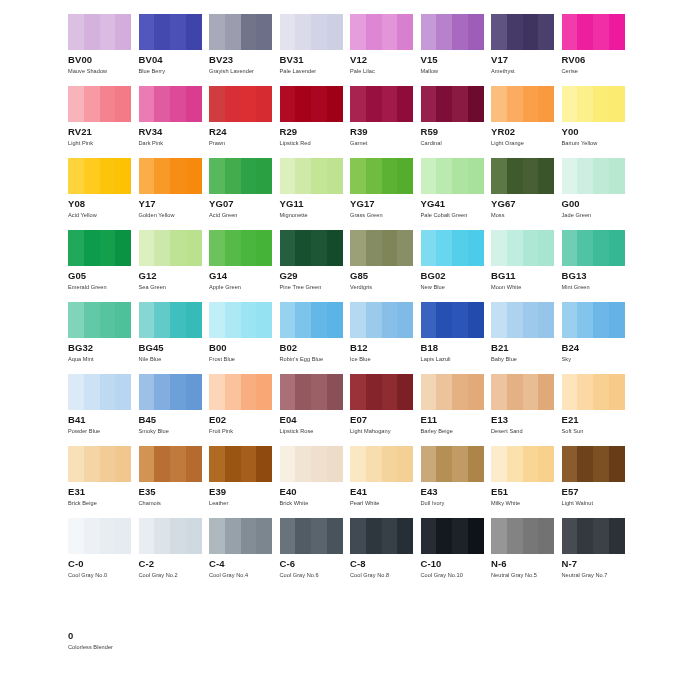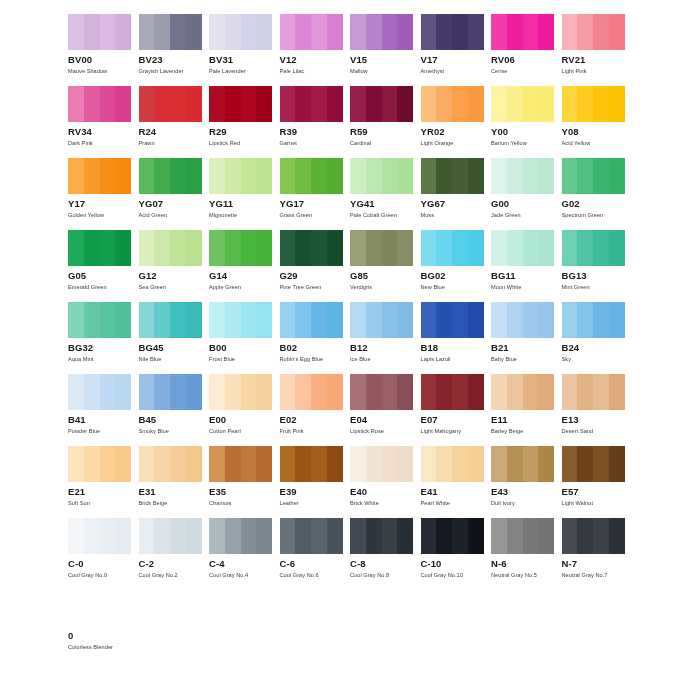--- a/index.html
+++ b/index.html
@@ -83,20 +83,30 @@
         <div class="chip" style="background: rgb(216, 185, 224);">
           <div class="band" style="background: rgb(220, 192, 228);"></div>
           <div class="band" style="background: rgb(213, 178, 222);"></div>
           <div class="band" style="background: rgb(219, 187, 226);"></div>
           <div class="band" style="background: rgb(211, 174, 220);"></div>
         </div>
         <div class="code">BV00</div>
         <div class="cname">Mauve Shadow</div>
       </div>
       <div class="swatch-cell">
+        <div class="chip" style="background: rgb(74, 79, 180);">
+          <div class="band" style="background: rgb(82, 87, 187);"></div>
+          <div class="band" style="background: rgb(68, 73, 176);"></div>
+          <div class="band" style="background: rgb(75, 80, 182);"></div>
+          <div class="band" style="background: rgb(63, 68, 171);"></div>
+        </div>
+        <div class="code">BV04</div>
+        <div class="cname">Blue Berry</div>
+      </div>
+      <div class="swatch-cell">
         <div class="chip" style="background: rgb(140, 142, 163);">
           <div class="band" style="background: rgb(169, 170, 185);"></div>
           <div class="band" style="background: rgb(155, 156, 174);"></div>
           <div class="band" style="background: rgb(114, 116, 140);"></div>
           <div class="band" style="background: rgb(109, 111, 136);"></div>
         </div>
         <div class="code">BV23</div>
         <div class="cname">Grayish Lavender</div>
       </div>
       <div class="swatch-cell">
@@ -303,30 +313,20 @@
         <div class="chip" style="background: rgb(201, 237, 221);">
           <div class="band" style="background: rgb(220, 244, 234);"></div>
           <div class="band" style="background: rgb(205, 238, 224);"></div>
           <div class="band" style="background: rgb(191, 234, 212);"></div>
           <div class="band" style="background: rgb(185, 232, 208);"></div>
         </div>
         <div class="code">G00</div>
         <div class="cname">Jade Green</div>
       </div>
       <div class="swatch-cell">
-        <div class="chip" style="background: rgb(76, 190, 124);">
-          <div class="band" style="background: rgb(100, 199, 141);"></div>
-          <div class="band" style="background: rgb(79, 192, 128);"></div>
-          <div class="band" style="background: rgb(56, 182, 110);"></div>
-          <div class="band" style="background: rgb(50, 179, 104);"></div>
-        </div>
-        <div class="code">G02</div>
-        <div class="cname">Spectrum Green</div>
-      </div>
-      <div class="swatch-cell">
         <div class="chip" style="background: rgb(18, 160, 79);">
           <div class="band" style="background: rgb(32, 169, 90);"></div>
           <div class="band" style="background: rgb(13, 156, 75);"></div>
           <div class="band" style="background: rgb(20, 159, 77);"></div>
           <div class="band" style="background: rgb(9, 147, 66);"></div>
         </div>
         <div class="code">G05</div>
         <div class="cname">Emerald Green</div>
       </div>
       <div class="swatch-cell">
@@ -493,30 +493,20 @@
         <div class="chip" style="background: rgb(122, 168, 220);">
           <div class="band" style="background: rgb(157, 192, 231);"></div>
           <div class="band" style="background: rgb(130, 173, 224);"></div>
           <div class="band" style="background: rgb(109, 159, 216);"></div>
           <div class="band" style="background: rgb(100, 153, 213);"></div>
         </div>
         <div class="code">B45</div>
         <div class="cname">Smoky Blue</div>
       </div>
       <div class="swatch-cell">
-        <div class="chip" style="background: rgb(250, 220, 178);">
-          <div class="band" style="background: rgb(253, 235, 210);"></div>
-          <div class="band" style="background: rgb(251, 224, 188);"></div>
-          <div class="band" style="background: rgb(249, 212, 165);"></div>
-          <div class="band" style="background: rgb(248, 208, 157);"></div>
-        </div>
-        <div class="code">E00</div>
-        <div class="cname">Cotton Pearl</div>
-      </div>
-      <div class="swatch-cell">
         <div class="chip" style="background: rgb(250, 187, 146);">
           <div class="band" style="background: rgb(253, 214, 186);"></div>
           <div class="band" style="background: rgb(251, 194, 158);"></div>
           <div class="band" style="background: rgb(249, 174, 129);"></div>
           <div class="band" style="background: rgb(248, 167, 117);"></div>
         </div>
         <div class="code">E02</div>
         <div class="cname">Fruit Pink</div>
       </div>
       <div class="swatch-cell">
@@ -623,20 +613,30 @@
         <div class="chip" style="background: rgb(191, 154, 99);">
           <div class="band" style="background: rgb(201, 169, 122);"></div>
           <div class="band" style="background: rgb(182, 143, 85);"></div>
           <div class="band" style="background: rgb(192, 155, 100);"></div>
           <div class="band" style="background: rgb(173, 133, 73);"></div>
         </div>
         <div class="code">E43</div>
         <div class="cname">Dull Ivory</div>
       </div>
       <div class="swatch-cell">
+        <div class="chip" style="background: rgb(251, 223, 164);">
+          <div class="band" style="background: rgb(253, 236, 203);"></div>
+          <div class="band" style="background: rgb(251, 225, 171);"></div>
+          <div class="band" style="background: rgb(249, 214, 150);"></div>
+          <div class="band" style="background: rgb(248, 210, 141);"></div>
+        </div>
+        <div class="code">E51</div>
+        <div class="cname">Milky White</div>
+      </div>
+      <div class="swatch-cell">
         <div class="chip" style="background: rgb(123, 78, 34);">
           <div class="band" style="background: rgb(138, 92, 45);"></div>
           <div class="band" style="background: rgb(110, 67, 27);"></div>
           <div class="band" style="background: rgb(125, 80, 35);"></div>
           <div class="band" style="background: rgb(102, 61, 23);"></div>
         </div>
         <div class="code">E57</div>
         <div class="cname">Light Walnut</div>
       </div>
       <div class="swatch-cell">

